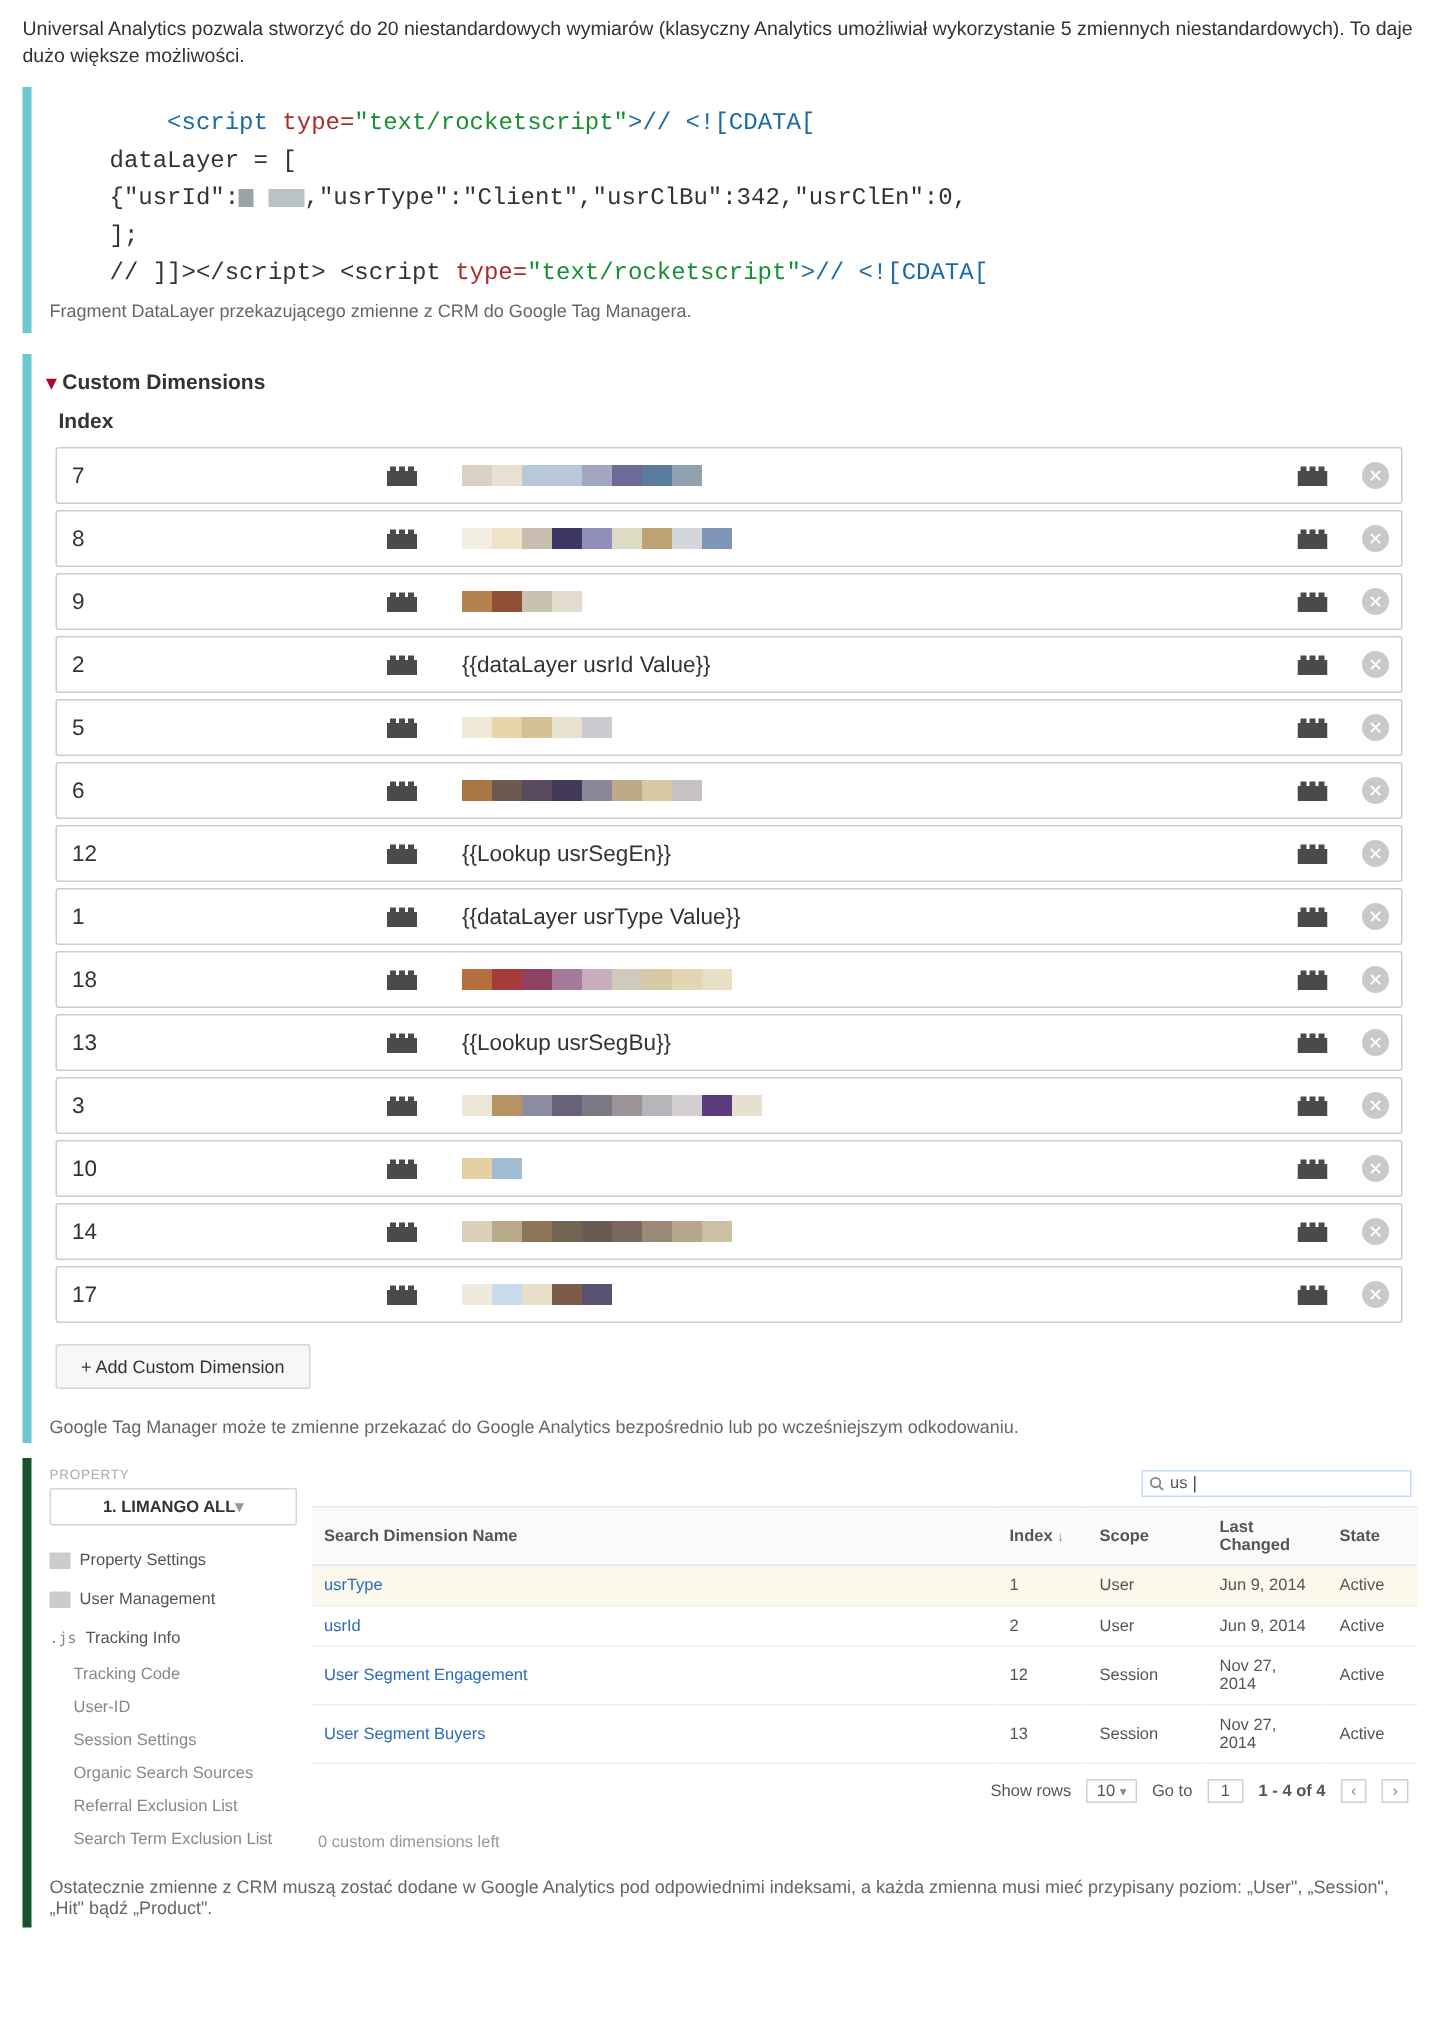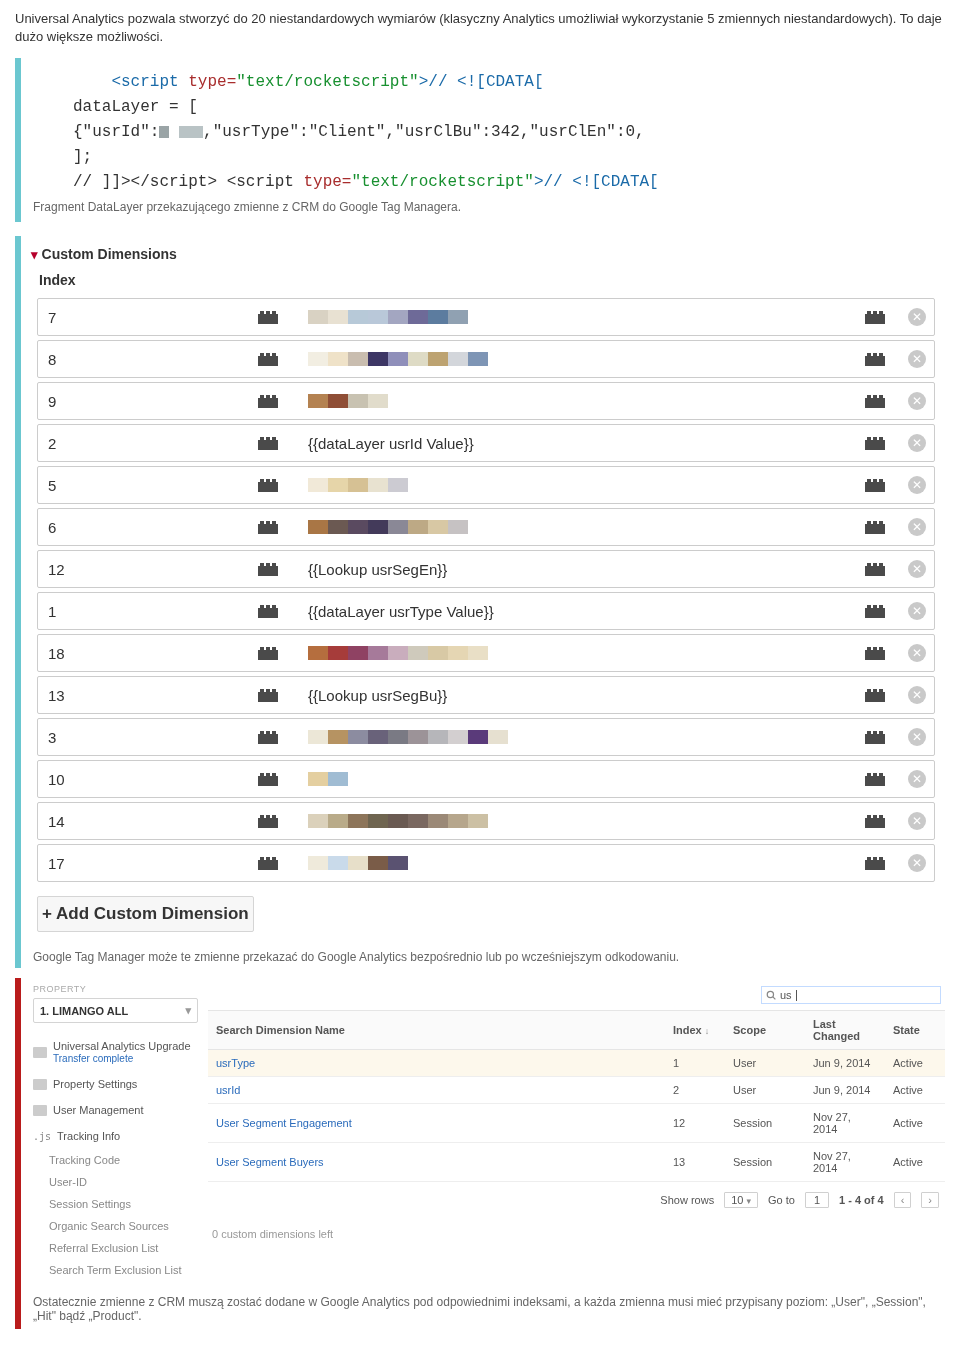--- a/index.html
+++ b/index.html
@@ -74,40 +74,40 @@
     background: #c9c9c9; color:#fff; font-size:12px;
     display:flex; align-items:center; justify-content:center;
     line-height:1;
   }
   .add-btn {
     margin: 10px 6px 6px 6px;
     display: inline-block;
     background: #f7f7f7;
     border: 1px solid #d5d5d5;
     border-radius: 2px;
-    padding: 7px 4px;
-    font-size: 17px;
-    font-weight: bold;
+    padding: 7px 16px;
+    font-size: 12px;
+    font-weight: normal;
     color: #333;
   }
   .chev { color: #b6002c; font-size: 13px; margin-right: 4px; }
 
   
   .ga-area {
-    border-left: 6px solid #b91c1c;
+    border-left: 6px solid #14532d;
     padding: 2px 0 2px 6px;
     margin-bottom: 10px;
   }
   .ga-wrap { display:flex; font-size: 11px; color:#555; padding: 4px 0 8px 6px; }
   .ga-side { width: 175px; padding: 0 10px 0 0; }
   .ga-prop-label { font-size: 9px; letter-spacing: 0.5px; color:#aaa; margin-bottom:4px; }
   .ga-prop-select {
     border:1px solid #d4d4d4; border-radius:2px;
     padding:5px 6px; font-size:11px; font-weight:bold; color:#333;
-    display:flex; justify-content:space-between; align-items:center;
+    display:flex; justify-content:center; align-items:center;
     margin-bottom: 10px;
   }
   .ga-nav-item { padding:7px 0; font-size:11px; color:#555; display:flex; align-items:center; gap:6px; }
   .ga-nav-sub  { padding:5px 0 5px 16px; font-size:11px; color:#888; }
   .ga-nav-icon { width:14px; height:11px; background:#ccc; display:inline-block; border-radius:1px; }
   .ga-link { color:#2a6bbb; }
   .ga-main { flex:1; }
   .ga-search {
     float:right; margin: 2px 4px 6px 0;
     border:1px solid #c3dbff; padding:2px 4px; width:180px;
@@ -583,27 +583,20 @@
     <div class="caption" style="padding:6px 6px 4px 6px;">Google Tag Manager może te zmienne przekazać do Google Analytics bezpośrednio lub po wcześniejszym odkodowaniu.</div>
   </div>
 
   <div class="ga-area">
     <div class="ga-wrap">
       <div class="ga-side">
         <div class="ga-prop-label">PROPERTY</div>
         <div class="ga-prop-select">
           <span>1. LIMANGO ALL</span>
           <span style="color:#999;">▾</span>
-        </div>
-        <div class="ga-nav-item">
-          <span class="ga-nav-icon"></span>
-          <span>
-            <span>Universal Analytics Upgrade</span><br>
-            <span class="ga-link" style="font-size:10px;">Transfer complete</span>
-          </span>
         </div>
         <div class="ga-nav-item">
             <span class="ga-nav-icon"></span>
             <span>Property Settings</span>
           </div>
         <div class="ga-nav-item">
             <span class="ga-nav-icon"></span>
             <span>User Management</span>
           </div>
         <div class="ga-nav-item">

